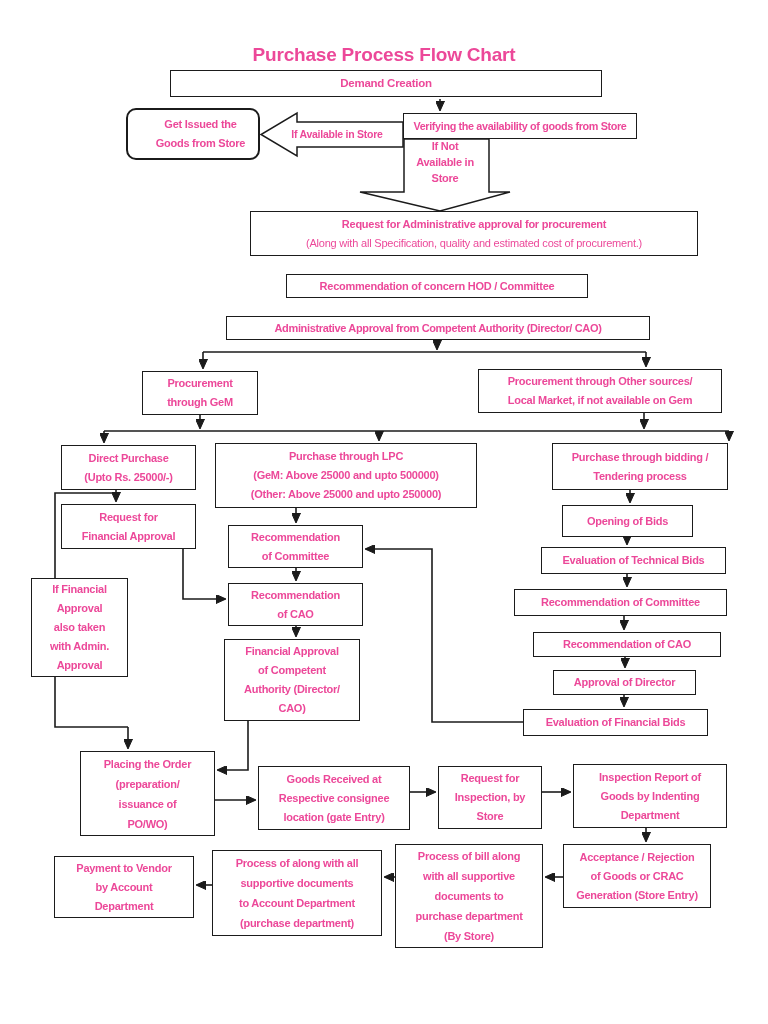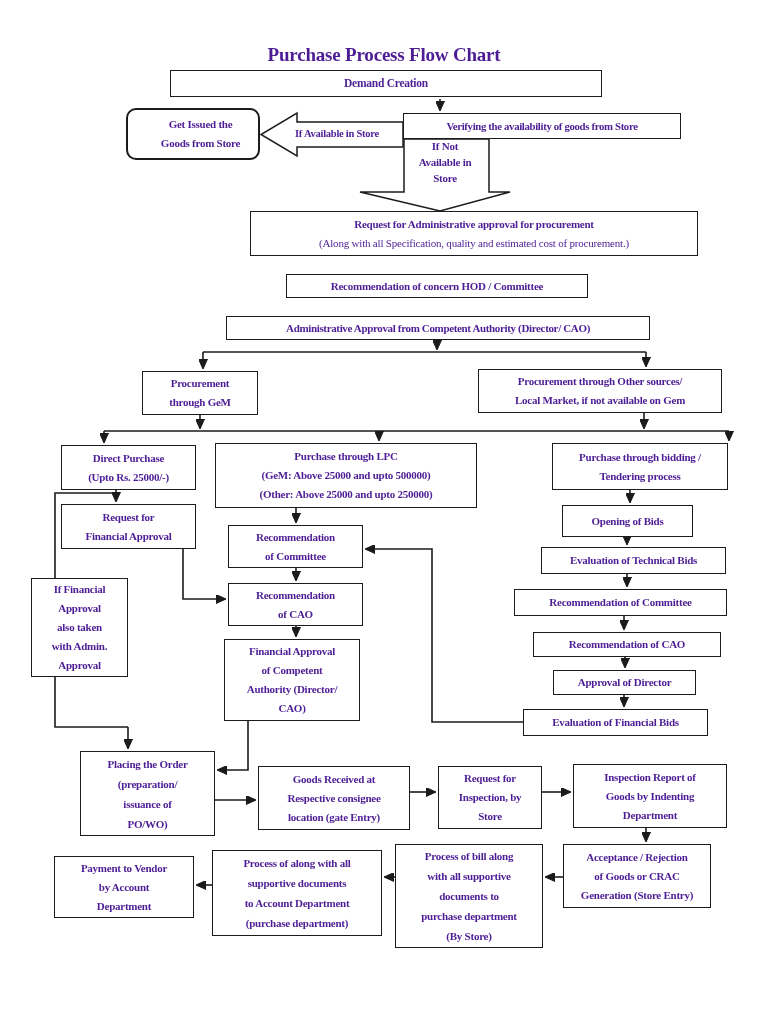--- a/index.html
+++ b/index.html
@@ -1,17 +1,17 @@
 <!DOCTYPE html>
 <html><head>
 <meta charset="utf-8">
 <style>
   html,body{margin:0;padding:0;background:#e8e8e8;}
   #page{position:relative;width:768px;height:1024px;background:#ffffff;overflow:hidden;
-        font-family:Liberation Serif, serif;color:#4c1d95;}
+        font-family:Liberation Sans, sans-serif;color:#ec4899;}
   #title{position:absolute;left:0;top:44px;width:768px;text-align:center;
          font-size:19px;font-weight:bold;letter-spacing:-0.2px;}
   #connectors{position:absolute;left:0;top:0;z-index:1;}
   .node{position:absolute;box-sizing:border-box;z-index:2;
         border:1.5px solid #1b1b1b;background:#ffffff;
         display:flex;align-items:center;justify-content:center;flex-direction:column;
         text-align:center;white-space:pre-line;
         font-weight:bold;font-size:11px;line-height:19px;letter-spacing:-0.25px;}
   .rounded{border-radius:10px;border-width:2px;}
   .sub{font-weight:normal;font-size:11px;letter-spacing:-0.2px;}
@@ -84,21 +84,21 @@
   <div class="edge-label nowrap" style="left:272px;top:126px;width:130px;font-size:10.5px;">If Available in Store</div>
   <div class="edge-label" style="left:402px;top:138px;width:86px;">If Not
 Available in
 Store</div>
 
   <div class="node" style="left:170px;top:70px;width:432px;height:27px;font-size:11.5px;">Demand Creation</div>
 
   <div class="node rounded" style="left:126px;top:108px;width:134px;height:52px;padding-left:15px;">Get Issued the
 Goods from Store</div>
 
-  <div class="node nowrap" style="left:403px;top:113px;width:278px;height:26px;font-size:10.8px;letter-spacing:-0.35px;">Verifying the availability of goods from Store</div>
+  <div class="node nowrap" style="left:403px;top:113px;width:234px;height:26px;font-size:10.8px;letter-spacing:-0.35px;">Verifying the availability of goods from Store</div>
 
   <div class="node" style="left:250px;top:211px;width:448px;height:45px;">
     <span>Request for Administrative approval for procurement</span>
     <span class="sub">(Along with all Specification, quality and estimated cost of procurement.)</span>
   </div>
 
   <div class="node nowrap" style="left:286px;top:274px;width:302px;height:24px;">Recommendation of concern HOD / Committee</div>
 
   <div class="node nowrap" style="left:226px;top:316px;width:424px;height:24px;letter-spacing:-0.35px;">Administrative Approval from Competent Authority (Director/ CAO)</div>
 

